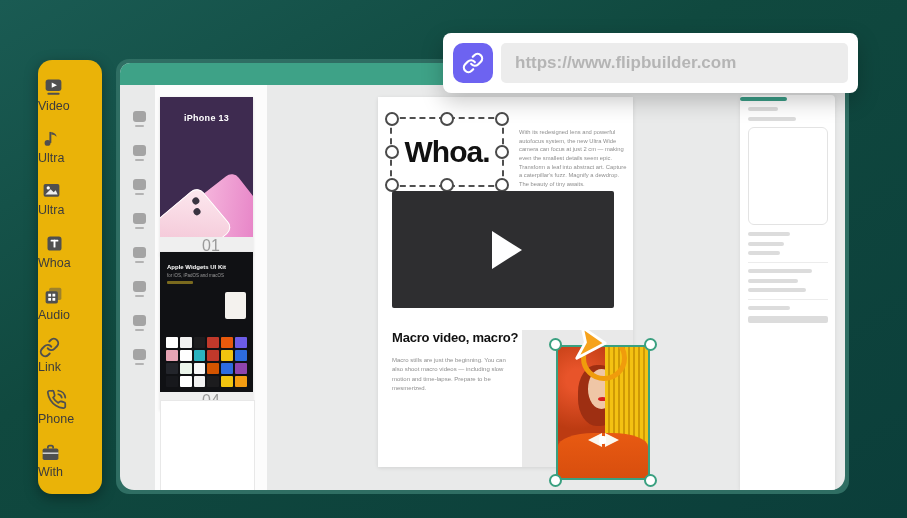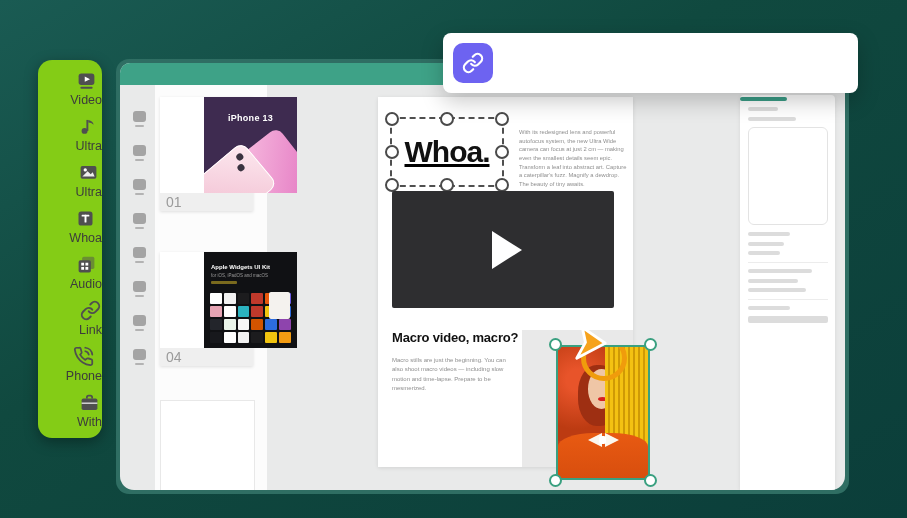--- a/index.html
+++ b/index.html
@@ -3,24 +3,24 @@
 <meta charset="utf-8">
 <style>
   html,body{margin:0;padding:0;}
   body{
     width:907px;height:518px;position:relative;overflow:hidden;
     font-family:"Liberation Sans",sans-serif;
     background:linear-gradient(150deg,#1a5b53 0%,#10493f 40%,#0b3e3a 100%);
   }
   
   .toolbar{
-    position:absolute;left:38px;top:60px;width:64px;height:378px;
-    background:#84cc16;border-radius:14px;
+    position:absolute;left:38px;top:60px;width:64px;height:434px;
+    background:#eab308;border-radius:14px;
     box-shadow:0 4px 14px rgba(0,0,0,.35);
-    display:flex;flex-direction:column;justify-content:space-evenly;align-items:flex-end;
+    display:flex;flex-direction:column;justify-content:space-evenly;align-items:flex-start;
     z-index:5;
   }
   .tb-item{display:flex;flex-direction:column;align-items:center;cursor:pointer;}
   .tb-item svg{width:21px;height:21px;display:block;}
   .tb-label{font-size:12.5px;color:#3c3c3c;margin-top:3px;line-height:1;}
   
   .editor-frame{
     position:absolute;left:116px;top:59px;width:733px;height:435px;
     background:#2f6e63;border-radius:13px;z-index:1;
   }
@@ -31,23 +31,23 @@
   .topbar{position:absolute;left:0;top:0;width:100%;height:22px;background:#3ea287;}
   
   .pagestrip{position:absolute;left:4px;top:22px;width:31px;bottom:0;
     display:flex;flex-direction:column;align-items:center;padding-top:26px;gap:18px;}
   .ps-item{display:flex;flex-direction:column;align-items:center;cursor:pointer;}
   .ps-thumb{width:13px;height:11px;border-radius:3px;background:#a4a4a4;}
   .ps-bar{width:9px;height:2px;border-radius:1px;background:#b3b3b3;margin-top:3px;}
   
   .thumbcol{position:absolute;left:35px;top:22px;width:112px;bottom:0;background:#fcfcfc;}
   .thumb{position:absolute;left:5px;width:93px;background:#fff;box-shadow:0 1px 3px rgba(0,0,0,.12);cursor:pointer;}
-  .thumb-img{position:relative;width:100%;height:96px;overflow:hidden;margin-left:44px;}
+  .thumb-img{position:relative;width:100%;height:140px;overflow:hidden;}
   .thumb-strip{height:18px;background:#efefef;display:flex;align-items:center;}
-  .thumb-num{font-size:14px;color:#9a9a9a;padding-left:6px;}
+  .thumb-num{font-size:16px;color:#9a9a9a;padding-left:6px;margin-left:36px;}
   .t1 .thumb-img{background:#3e2b50;}
   .t1-title{position:absolute;top:16px;width:100%;text-align:center;color:#fff;font-size:9px;font-weight:bold;letter-spacing:.3px;}
   .phone{position:absolute;border-radius:9px;}
   .phone-back{width:62px;height:82px;right:-12px;bottom:-26px;transform:rotate(-38deg);
     background:linear-gradient(135deg,#f9c3e2,#e06cbd);}
   .phone-front{width:56px;height:78px;left:-2px;bottom:-34px;transform:rotate(50deg);
     background:linear-gradient(135deg,#fdeaf0,#efb4ca);box-shadow:0 0 0 1px #fff inset;}
   .cam{position:absolute;width:7px;height:7px;border-radius:50%;background:#3a3340;}
   .t2 .thumb-img{background:#101114;}
   .t2-title{position:absolute;left:7px;top:12px;color:#fff;font-size:6px;font-weight:bold;}
@@ -55,21 +55,21 @@
   .t2-line{position:absolute;left:7px;top:29px;width:26px;height:3px;background:#7a6a1e;border-radius:1px;}
   .t2-map{position:absolute;right:7px;top:40px;width:21px;height:27px;background:#f4f2ee;border-radius:2px;z-index:2;}
   .tile-grid{position:absolute;left:6px;right:6px;bottom:5px;height:50px;
     display:grid;grid-template-columns:repeat(6,1fr);grid-auto-rows:1fr;gap:2px;}
   .tile{border-radius:1px;}
   .t3{height:90px;background:#fff;border:1px solid #e8e8e8;box-shadow:none;}
   
   .mainpage{position:absolute;left:258px;top:34px;width:255px;height:370px;background:#fff;
     box-shadow:0 1px 4px rgba(0,0,0,.10);}
   .whoa-box{position:absolute;left:12px;top:20px;width:110px;height:66px;
-    border:2px dashed #4f4f4f;display:flex;align-items:center;justify-content:center;cursor:move;text-decoration:underline;}
+    border:2px dashed #4f4f4f;display:flex;align-items:center;justify-content:center;cursor:move;}
   .whoa-text{font-size:30px;font-weight:bold;color:#111;letter-spacing:-1px;}
   .handle{position:absolute;width:10px;height:10px;border-radius:50%;background:#fff;border:2px solid #4a4a4a;}
   .h-tl{left:-7px;top:-7px}.h-tm{left:50%;margin-left:-7px;top:-7px}.h-tr{right:-7px;top:-7px}
   .h-ml{left:-7px;top:50%;margin-top:-7px}.h-mr{right:-7px;top:50%;margin-top:-7px}
   .h-bl{left:-7px;bottom:-7px}.h-bm{left:50%;margin-left:-7px;bottom:-7px}.h-br{right:-7px;bottom:-7px}
   .macro-col{position:absolute;left:141px;top:23px;width:108px;}
   .macro-h{font-size:10.5px;font-weight:bold;color:#111;line-height:1.25;letter-spacing:-.2px;}
   .macro-b{font-size:5.8px;color:#8f8f8f;line-height:1.5;margin-top:8px;}
   .video{position:absolute;left:14px;top:94px;width:222px;height:117px;background:#2e2e30;border-radius:2px;
     display:flex;align-items:center;justify-content:center;cursor:pointer;}
@@ -360,13 +360,14 @@
   </svg>
 </div>
 
 <div class="urlcard">
   <button class="linkbtn">
     <svg width="22" height="22" viewBox="0 0 24 24" fill="none" stroke="#ffffff" stroke-width="2.4" stroke-linecap="round" stroke-linejoin="round">
       <path d="M10 13a5 5 0 0 0 7.54.54l3-3a5 5 0 0 0-7.07-7.07l-1.72 1.71"></path>
       <path d="M14 11a5 5 0 0 0-7.54-.54l-3 3a5 5 0 0 0 7.07 7.07l1.71-1.71"></path>
     </svg>
   </button>
+  <input class="urlinput" type="text" placeholder="https://www.flipbuilder.com" style="">
 </div>
 
 </body></html>

